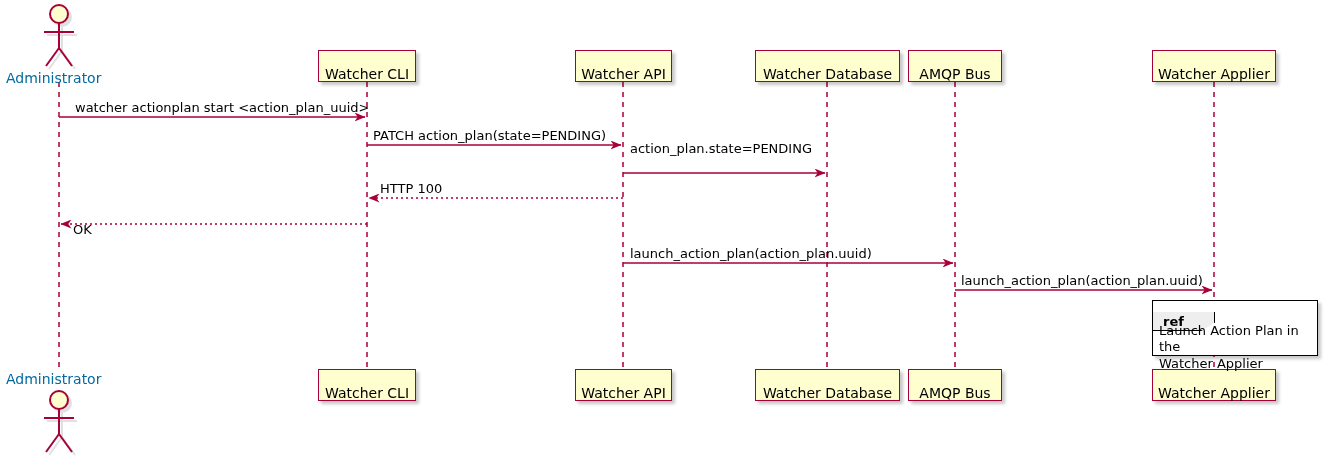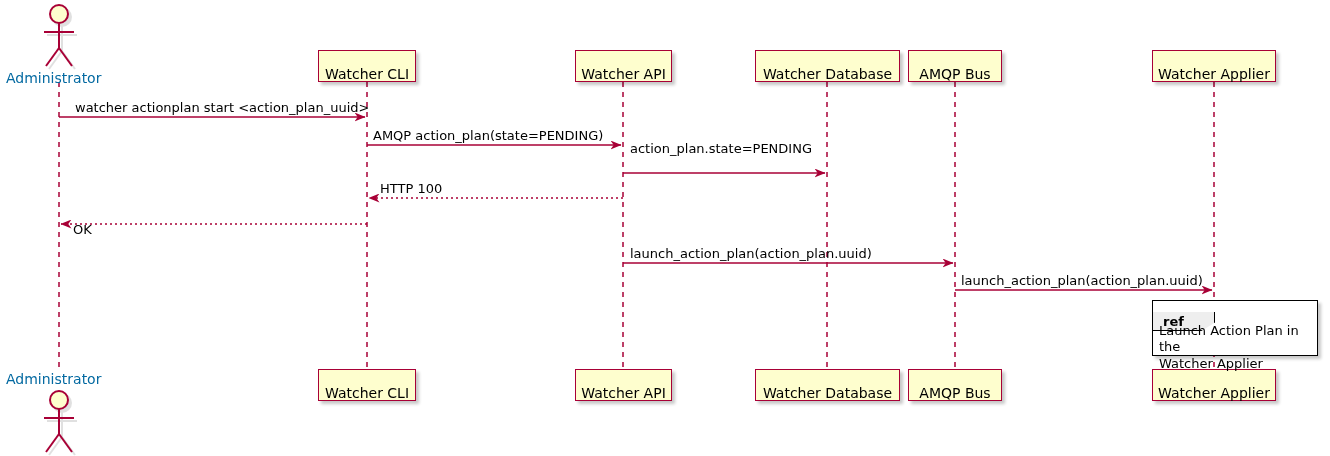--- a/index.html
+++ b/index.html
@@ -185,21 +185,21 @@
       <div class="participant-box" style="left: 908px; top: 369px; width: 94px; height: 32px;">
         <span>AMQP Bus</span>
       </div>
       <div class="participant-box" style="left: 1152px; top: 50px; width: 124px; height: 32px;">
         <span>Watcher Applier</span>
       </div>
       <div class="participant-box" style="left: 1152px; top: 369px; width: 124px; height: 32px;">
         <span>Watcher Applier</span>
       </div>
       <div class="msg-label" style="left: 64px; top: 101px; margin-left: 11px;">watcher actionplan start &lt;action_plan_uuid&gt;</div>
-      <div class="msg-label" style="left: 373px; top: 129px;">AMQP action_plan(state=PENDING)</div>
+      <div class="msg-label" style="left: 373px; top: 129px;">PATCH action_plan(state=PENDING)</div>
       <div class="msg-label" style="left: 630px; top: 142px;">action_plan.state=PENDING</div>
       <div class="msg-label" style="left: 380px; top: 182px;">HTTP 100</div>
       <div class="msg-label" style="left: 73px; top: 223px;">OK</div>
       <div class="msg-label" style="left: 630px; top: 247px;">launch_action_plan(action_plan.uuid)</div>
       <div class="msg-label" style="left: 961px; top: 274px;">launch_action_plan(action_plan.uuid)</div>
       <div class="ref-box" style="left: 1152px; top: 300px; width: 166px; height: 56px;">
         <div class="ref-tab" style="width: 62px; height: 19px;">ref</div>
         <div class="ref-body" style="top: 22px;">Launch Action Plan in the
 Watcher Applier</div>
       </div>

